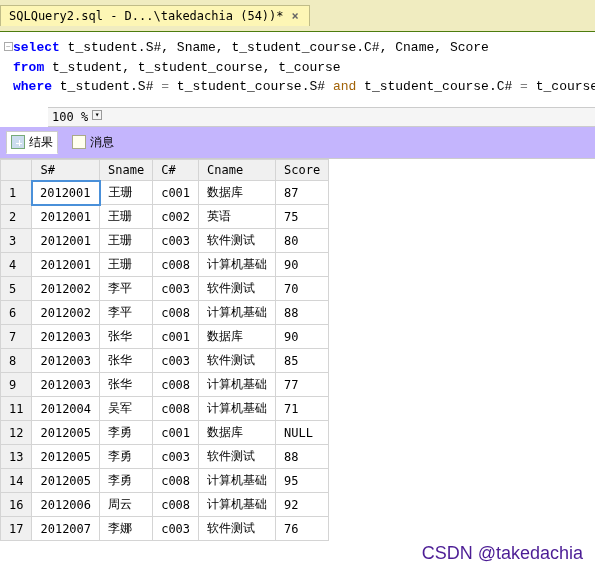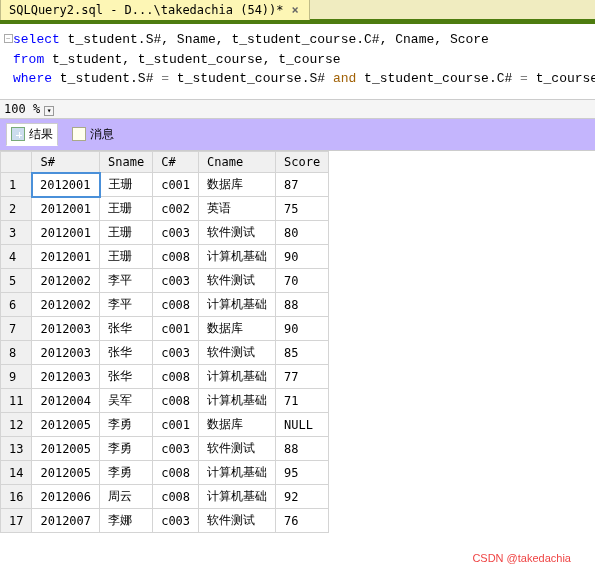--- a/index.html
+++ b/index.html
@@ -1,42 +1,42 @@
 <!DOCTYPE html>
 <html><head>
 <meta charset="utf-8">
 <style>
 * { margin: 0; padding: 0; box-sizing: border-box; }
 body { font-family: "Microsoft YaHei", "SimSun", Consolas, monospace; font-size: 12px; background: #fff; color: #000; width: 595px; }
-.tab-bar { background: #f0ecc0; border-bottom: 5px solid #4d7c0f; display: flex; align-items: center; height: 24px; }
+.tab-bar { background: #f0ecc0; border-bottom: 1px solid #4d7c0f; display: flex; align-items: center; height: 32px; }
 .tab { background: #fdf6b5; border: 1px solid #c0bc88; border-bottom: none; padding: 3px 8px; display: flex; align-items: center; gap: 6px; font-size: 12px; }
 .tab .close { color: #666; font-weight: bold; padding: 0 2px; }
 .code-area { background: #fff; padding: 6px 4px 10px 4px; font-family: Consolas, "Courier New", monospace; font-size: 13px; line-height: 1.5; display: flex; }
 .gutter { width: 16px; color: #999; text-align: center; }
 .gutter .outline { border: 1px solid #aaa; width: 9px; height: 9px; font-size: 8px; line-height: 7px; text-align: center; margin-top: 4px; }
 .code-lines { flex: 1; white-space: pre; }
-.kw-blue { color: #0000ff; }
+.kw-blue { color: #0000ff; font-weight: bold; }
 .kw-gray { color: #a16207; }
 .op-gray { color: #808080; }
-.zoom-row { display: flex; align-items: flex-end; gap: 4px; padding: 2px 4px; border-top: 1px solid #ccc; border-bottom: 1px solid #ccc; background: #f5f5f5; font-size: 12px; }
+.zoom-row { display: flex; align-items: flex-start; gap: 4px; padding: 2px 4px; border-top: 1px solid #ccc; border-bottom: 1px solid #ccc; background: #f5f5f5; font-size: 12px; margin-left: 48px; }
 .zoom-row .dd { width: 10px; height: 10px; border: 1px solid #999; font-size: 8px; line-height: 8px; text-align: center; }
 .result-tabs { display: flex; align-items: center; gap: 10px; padding: 4px 6px; border-bottom: 1px solid #ccc; background: #c4b5fd; }
 .rtab { display: flex; align-items: center; gap: 4px; padding: 2px 4px; }
 .rtab.active { background: #fff; border: 1px solid #ccc; border-bottom-color: #fff; }
 .ico { width: 14px; height: 14px; display: inline-block; }
 .grid-ico { background: linear-gradient(#fff,#fff), linear-gradient(#fff,#fff); background-size: 6px 1px, 1px 6px; background-position: 4px 7px, 7px 4px; background-repeat: no-repeat; border: 1px solid #7a7; background-color: #cde; }
 .msg-ico { border: 1px solid #aa8; background: #ffe; position: relative; }
 .table-wrap { overflow: auto; height: 440px; }
 table.results { border-collapse: collapse; font-size: 12px; font-family: "SimSun", Consolas, monospace; }
 table.results th, table.results td { border: 1px solid #d4d4d4; padding: 3px 8px; text-align: left; background: #fff; white-space: nowrap; }
 table.results th { background: #f0f0f0; font-weight: normal; }
 table.results td.rownum { background: #f0f0f0; text-align: left; min-width: 24px; }
 table.results td.selcell { border: 2px solid #4a90d9; padding: 2px 7px; }
 .null { background: #ffffcc; color: #000; margin-top: 20px; }
-.watermark { position: absolute; bottom: 6px; right: 24px; color: #ef4444; font-size: 11px; font-family: Arial, sans-serif; pointer-events: none; }
+.watermark { position: absolute; bottom: 6px; right: 12px; color: #4c1d95; font-size: 18px; font-family: Arial, sans-serif; pointer-events: none; }
 </style>
 </head>
 <body>
 
 <div class="tab-bar">
   <div class="tab">
     <span>SQLQuery2.sql - D...\takedachia (54))*</span>
     <span class="close">×</span>
   </div>
 </div>

